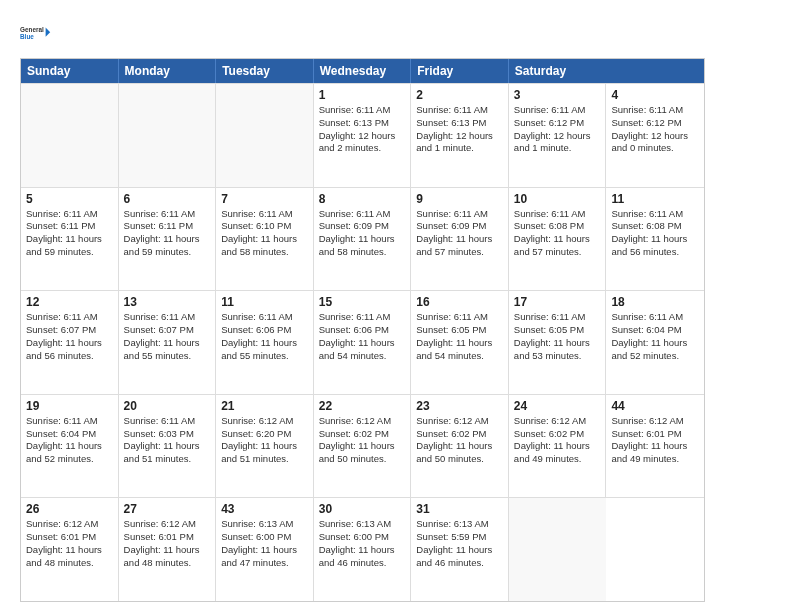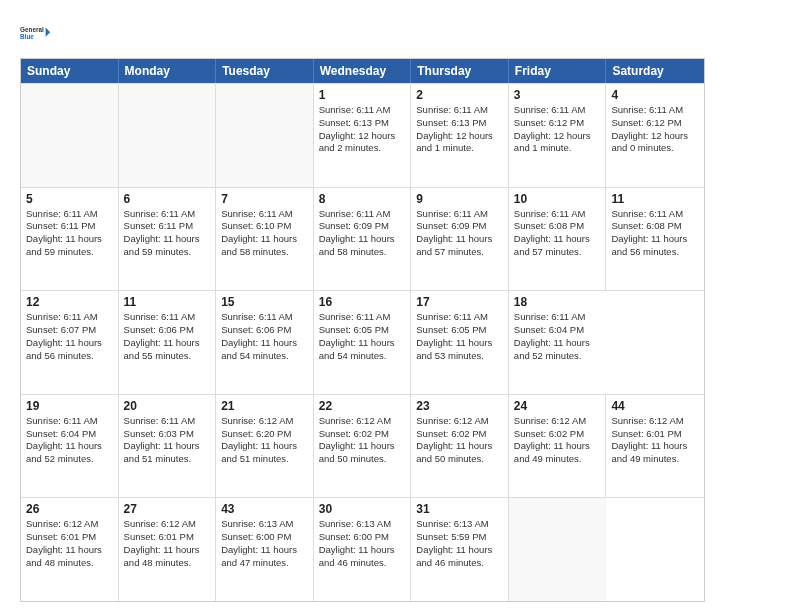--- a/index.html
+++ b/index.html
@@ -122,21 +122,20 @@
       <div class="subtitle"></div>
     </div>
   </div>
 
   <div class="calendar">
     <div class="cal-header">
     <div class="cal-header-cell">Sunday</div>
         <div class="cal-header-cell">Monday</div>
         <div class="cal-header-cell">Tuesday</div>
         <div class="cal-header-cell">Wednesday</div>
-        <div class="cal-header-cell">Thursday</div>
         <div class="cal-header-cell">Friday</div>
         <div class="cal-header-cell">Saturday</div>
       </div>
     <div class="cal-body">
     <div class="cal-row">
           <div class="cal-cell empty"></div>
           <div class="cal-cell empty"></div>
           <div class="cal-cell empty"></div>
           <div class="cal-cell">
             <div class="day-num">1</div>
@@ -220,20 +219,27 @@
         </div>
         <div class="cal-row">
           <div class="cal-cell">
             <div class="day-num">12</div>
             <div class="day-info">Sunrise: 6:11 AM
 Sunset: 6:07 PM
 Daylight: 11 hours
 and 56 minutes.</div>
           </div>
           <div class="cal-cell">
+            <div class="day-num">13</div>
+            <div class="day-info">Sunrise: 6:11 AM
+Sunset: 6:07 PM
+Daylight: 11 hours
+and 55 minutes.</div>
+          </div>
+          <div class="cal-cell">
             <div class="day-num">11</div>
             <div class="day-info">Sunrise: 6:11 AM
 Sunset: 6:06 PM
 Daylight: 11 hours
 and 55 minutes.</div>
           </div>
           <div class="cal-cell">
             <div class="day-num">15</div>
             <div class="day-info">Sunrise: 6:11 AM
 Sunset: 6:06 PM

